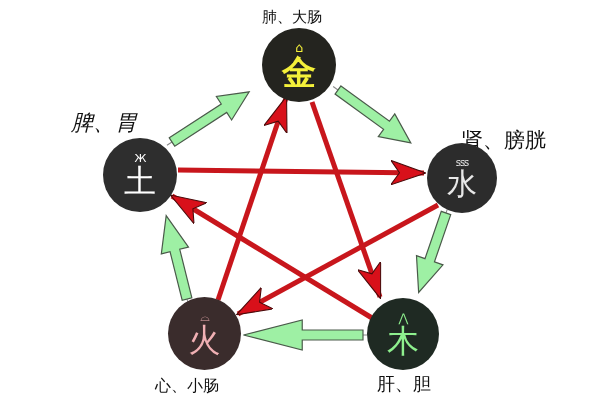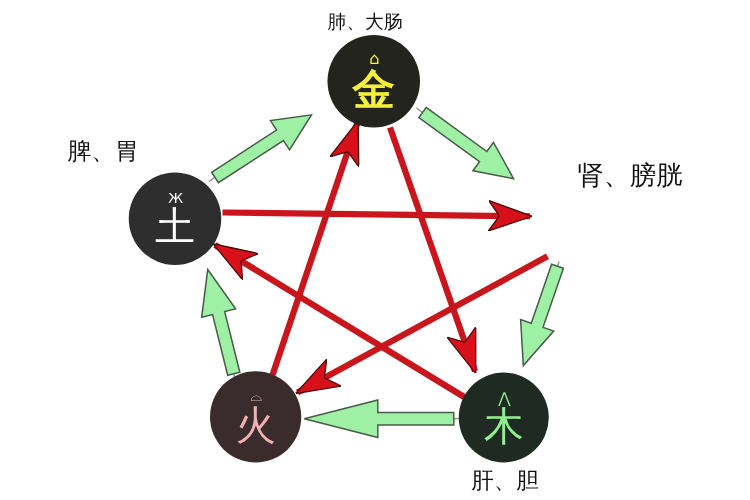--- a/index.html
+++ b/index.html
@@ -57,34 +57,39 @@
       </g>
 
       <g transform="translate(187,299) rotate(-104)">
         <line x1="-4" y1="0" x2="0" y2="0" stroke="#888" stroke-width="1"></line>
         <path d="M0,-5 L50,-5 L50,-14 L86,0 L50,14 L50,5 L0,5 Z"></path>
       </g>
     </g>
   </svg>
 
   <div class="label" style="left:262px;top:8px;font-size:15px;">肺、大肠</div>
-  <div class="label" style="left:54px;top:108px;font-size:19px;">脾、胃</div>
+  <div class="label" style="left:71px;top:108px;font-size:22px;font-style:italic;">脾、胃</div>
   <div class="label" style="left:462px;top:126px;font-size:21px;">肾、膀胱</div>
   <div class="label" style="left:365px;top:372px;font-size:18px;margin-left:12px;">肝、胆</div>
+  <div class="label" style="left:155px;top:376px;font-size:16px;">心、小肠</div>
 
   <div class="node" style="left:262px;top:28px;width:74px;height:74px;background:#24241f;">
     <span class="orn" style="color:#f4f03a;font-size:13px;">⌂</span>
     <span class="glyph" style="color:#f4f03a;font-size:34px;font-weight:bold;">金</span>
   </div>
 
   <div class="node" style="left:103px;top:138px;width:74px;height:74px;background:#2e2e2e;">
     <span class="orn" style="color:#ffffff;">Ж</span>
     <span class="glyph" style="color:#ffffff;font-size:32px;">土</span>
   </div>
 
+  <div class="node" style="left:427px;top:143px;width:70px;height:70px;background:#2c2c2c;">
+    <span class="orn" style="color:#e8e8e8;font-size:10px;">ꜱꜱꜱ</span>
+    <span class="glyph" style="color:#e8e8e8;font-size:30px;">水</span>
+  </div>
 
   <div class="node" style="left:367px;top:298px;width:72px;height:72px;background:#1f2a23;">
     <span class="orn" style="color:#8ef08e;font-size:12px;">⋀</span>
     <span class="glyph" style="color:#8ef08e;font-size:32px;">木</span>
   </div>
 
   <div class="node" style="left:168px;top:297px;width:73px;height:73px;background:#3a2c2c;">
     <span class="orn" style="color:#f0b0b4;font-size:12px;">⌓</span>
     <span class="glyph" style="color:#f0b0b4;font-size:32px;">火</span>
   </div>

